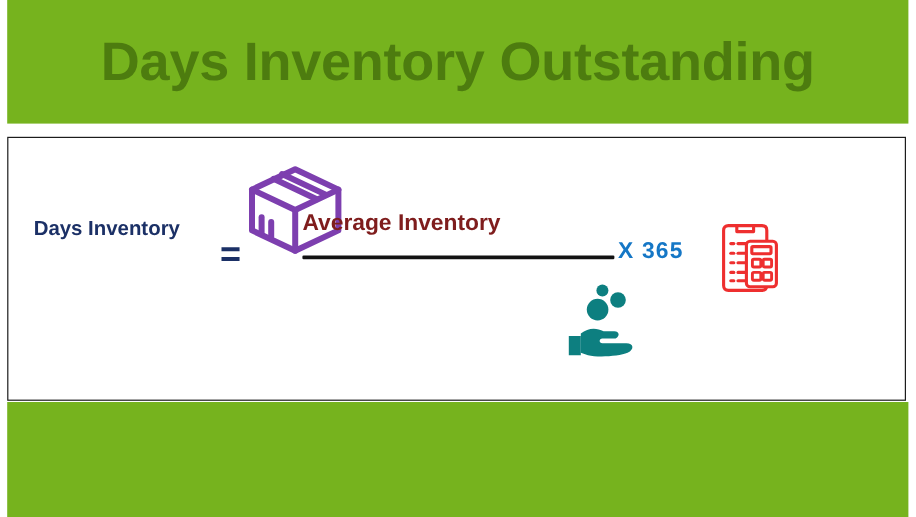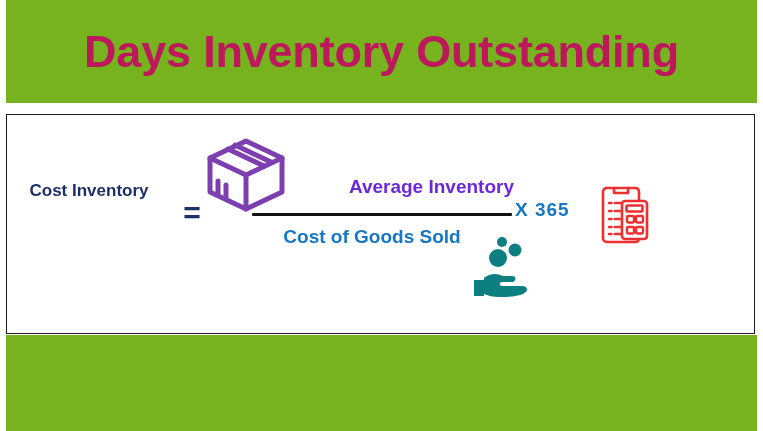--- a/index.html
+++ b/index.html
@@ -39,21 +39,21 @@
   
   #title {
     position: absolute;
     left: 6px;
     top: 8px;
     width: 751px;
     height: 88px;
     display: flex;
     align-items: center;
     justify-content: center;
-    color: #be185d;
+    color: #4d7c0f;
     font-size: 45px;
     font-weight: bold;
     letter-spacing: -0.2px;
     white-space: nowrap;
   }
 
   
   #panel {
     position: absolute;
     left: 6px;
@@ -91,22 +91,22 @@
     line-height: 30px;
     text-align: center;
   }
 
   
   #numerator {
     position: absolute;
     left: 252px;
     top: 176px;
     width: 262px;
-    text-align: right;
-    color: #6d28d9;
+    text-align: left;
+    color: #7f1d1d;
     font-size: 19px;
     font-weight: bold;
     white-space: nowrap;
   }
   #frac-bar {
     position: absolute;
     left: 252px;
     top: 213px;
     width: 260px;
     height: 3px;
@@ -166,21 +166,21 @@
 
 <div id="canvas">
 
   <div class="band" id="band-top"></div>
 
   <div id="title">Days Inventory Outstanding</div>
 
   <div id="panel"></div>
 
   <div id="left-label">
-    <span>Cost Inventory</span>
+    <span>Days Inventory</span>
   </div>
 
   <div id="equals">=</div>
 
   <div id="icon-box" class="icon">
     <svg viewBox="0 0 86 78" xmlns="http://www.w3.org/2000/svg">
       <g fill="none" stroke="#7d3faf" stroke-width="5" stroke-linejoin="round" stroke-linecap="round">
 
         <path d="M43 5 L79 22 L79 56 L43 73 L7 56 L7 22 Z"></path>
         <path d="M7 22 L43 39 L79 22"></path>
@@ -192,21 +192,20 @@
         <path d="M15 45 L15 58"></path>
         <path d="M23 49 L23 61"></path>
       </g>
     </svg>
   </div>
 
   <div id="numerator">Average Inventory</div>
 
   <div id="frac-bar"></div>
 
-  <div id="denominator">Cost of Goods Sold</div>
 
   <div id="icon-hand" class="icon">
     <svg viewBox="0 0 58 62" xmlns="http://www.w3.org/2000/svg">
       <g fill="#0d7f80">
         <circle cx="30" cy="6" r="5"></circle>
         <circle cx="43" cy="14" r="6.5"></circle>
         <circle cx="26" cy="22" r="9"></circle>
 
         <path d="M2 44 L2 60 L12 60 L12 44 Z"></path>
         <path d="M12 42 C18 37 25 37 31 40 L40 40 C44 40 45 44 41 46 L30 46

